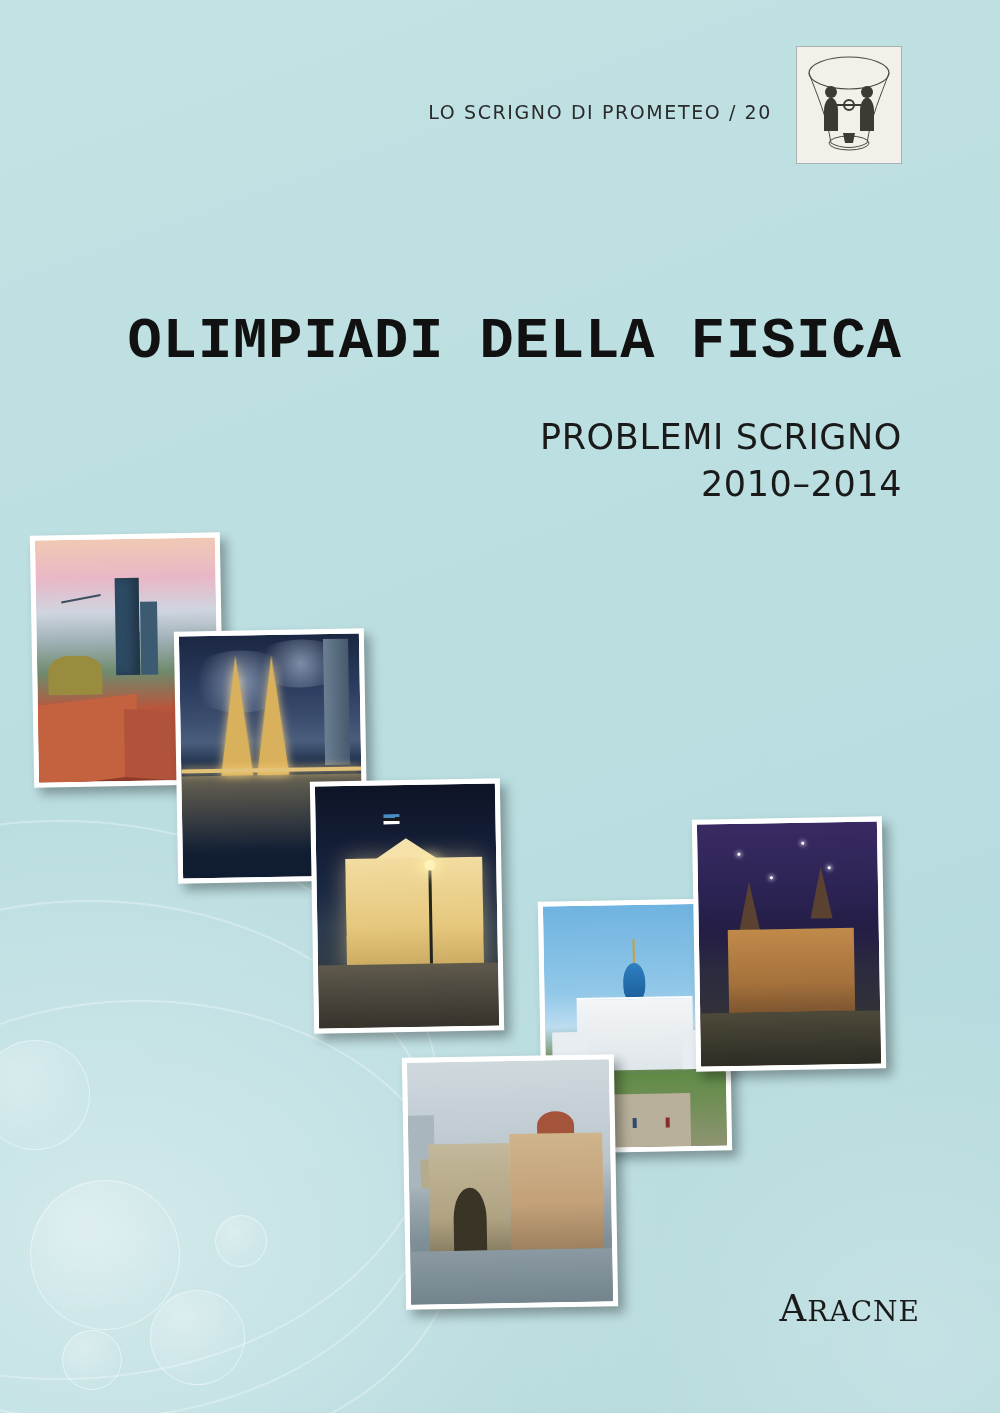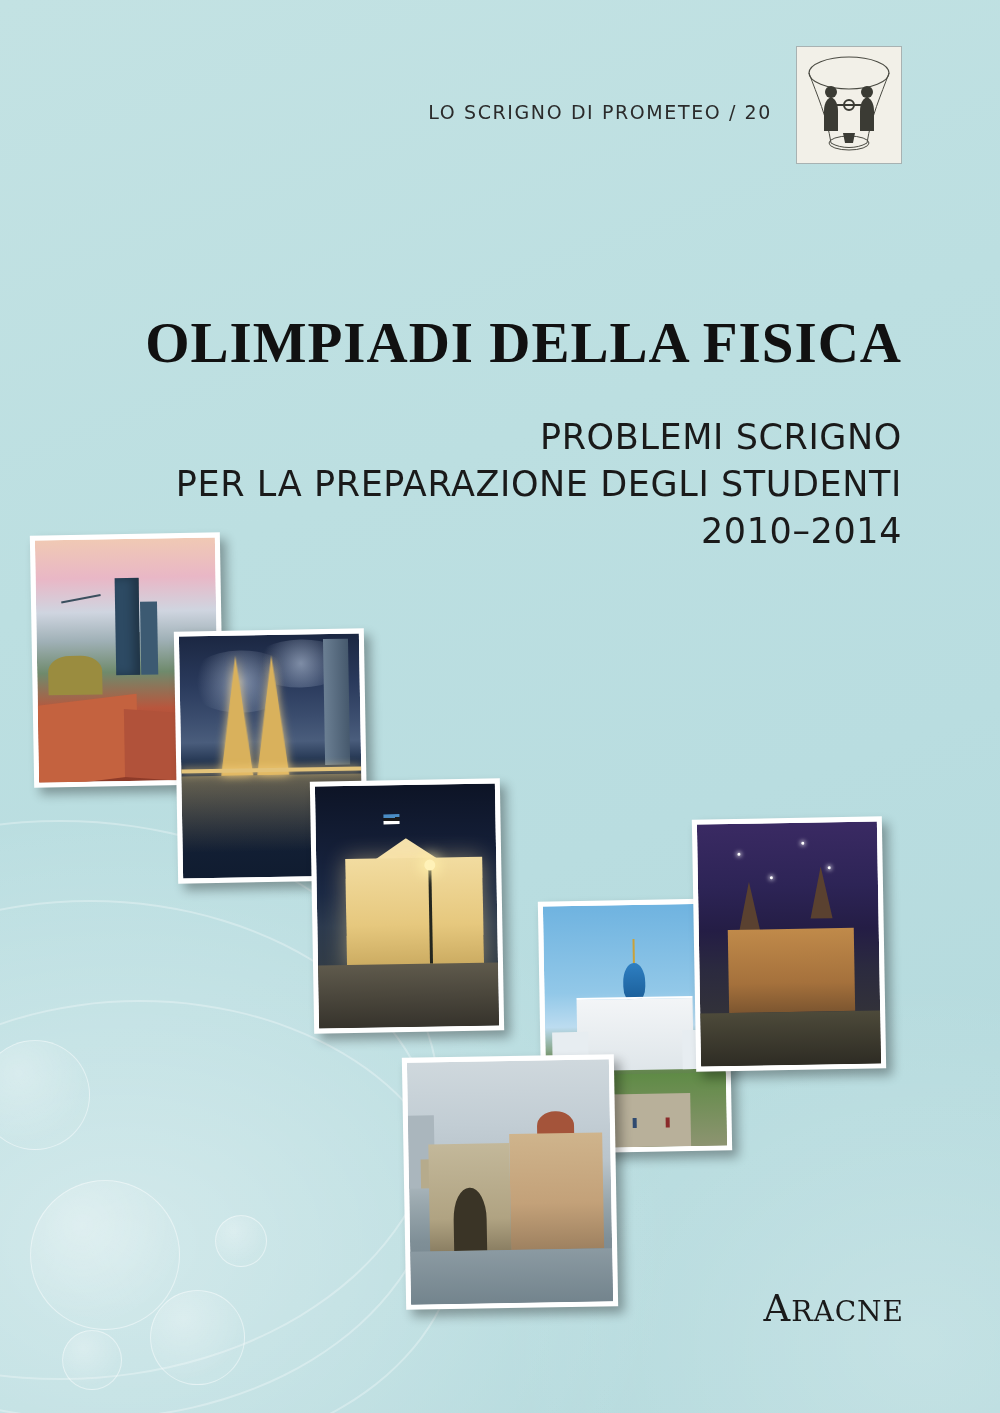--- a/index.html
+++ b/index.html
@@ -69,41 +69,41 @@
     white-space: nowrap;
   }
   .title {
     position: absolute;
     top: 310px;
     right: 98px;
     font-size: 57px;
     font-weight: 700;
     color: #111;
     letter-spacing: 1px;
-    font-family: Liberation Serif, serif;
+    font-family: Liberation Mono, monospace;
     white-space: nowrap;
   }
   .subtitle {
     position: absolute;
     top: 415px;
     right: 98px;
     text-align: right;
     font-size: 35px;
     line-height: 1.28;
     color: #1a1a1a;
     font-family: "DejaVu Sans", sans-serif;
     letter-spacing: 0.6px;
     white-space: nowrap;
   }
   .subtitle div { margin-bottom: 2px; }
 
   .publisher {
     position: absolute;
     bottom: 83px;
-    right: 96px;
+    right: 80px;
     font-size: 37px;
     color: #1a1a1a;
     font-family: "DejaVu Serif", serif;
     letter-spacing: 1px;
     margin-top: 6px;
   }
   .publisher .small-caps { font-size: 28px; }
 
   
   .photo {
@@ -333,21 +333,20 @@
       </g>
       <path d="M40 58 L64 58" stroke="#3b3b34" stroke-width="2"></path>
       <circle cx="52" cy="58" r="5" fill="none" stroke="#3b3b34" stroke-width="2"></circle>
       <path d="M46 86 l12 0 l-2 10 l-8 0z" fill="#3b3b34"></path>
     </svg>
   </div>
 
   <div class="title">OLIMPIADI DELLA FISICA</div>
   <div class="subtitle">
     <div>PROBLEMI SCRIGNO</div>
-    <div>PER LA PREPARAZIONE DEGLI STUDENTI</div>
     <div>2010–2014</div>
   </div>
 
   <div class="photo" style="left:32px; top:534px; width:190px; height:252px; transform: rotate(-1deg);">
     <div class="inner">
       <div class="sc scene-1">
         <div class="crane"></div>
         <div class="tower"></div>
         <div class="tower2"></div>
         <div class="roofA"></div>

